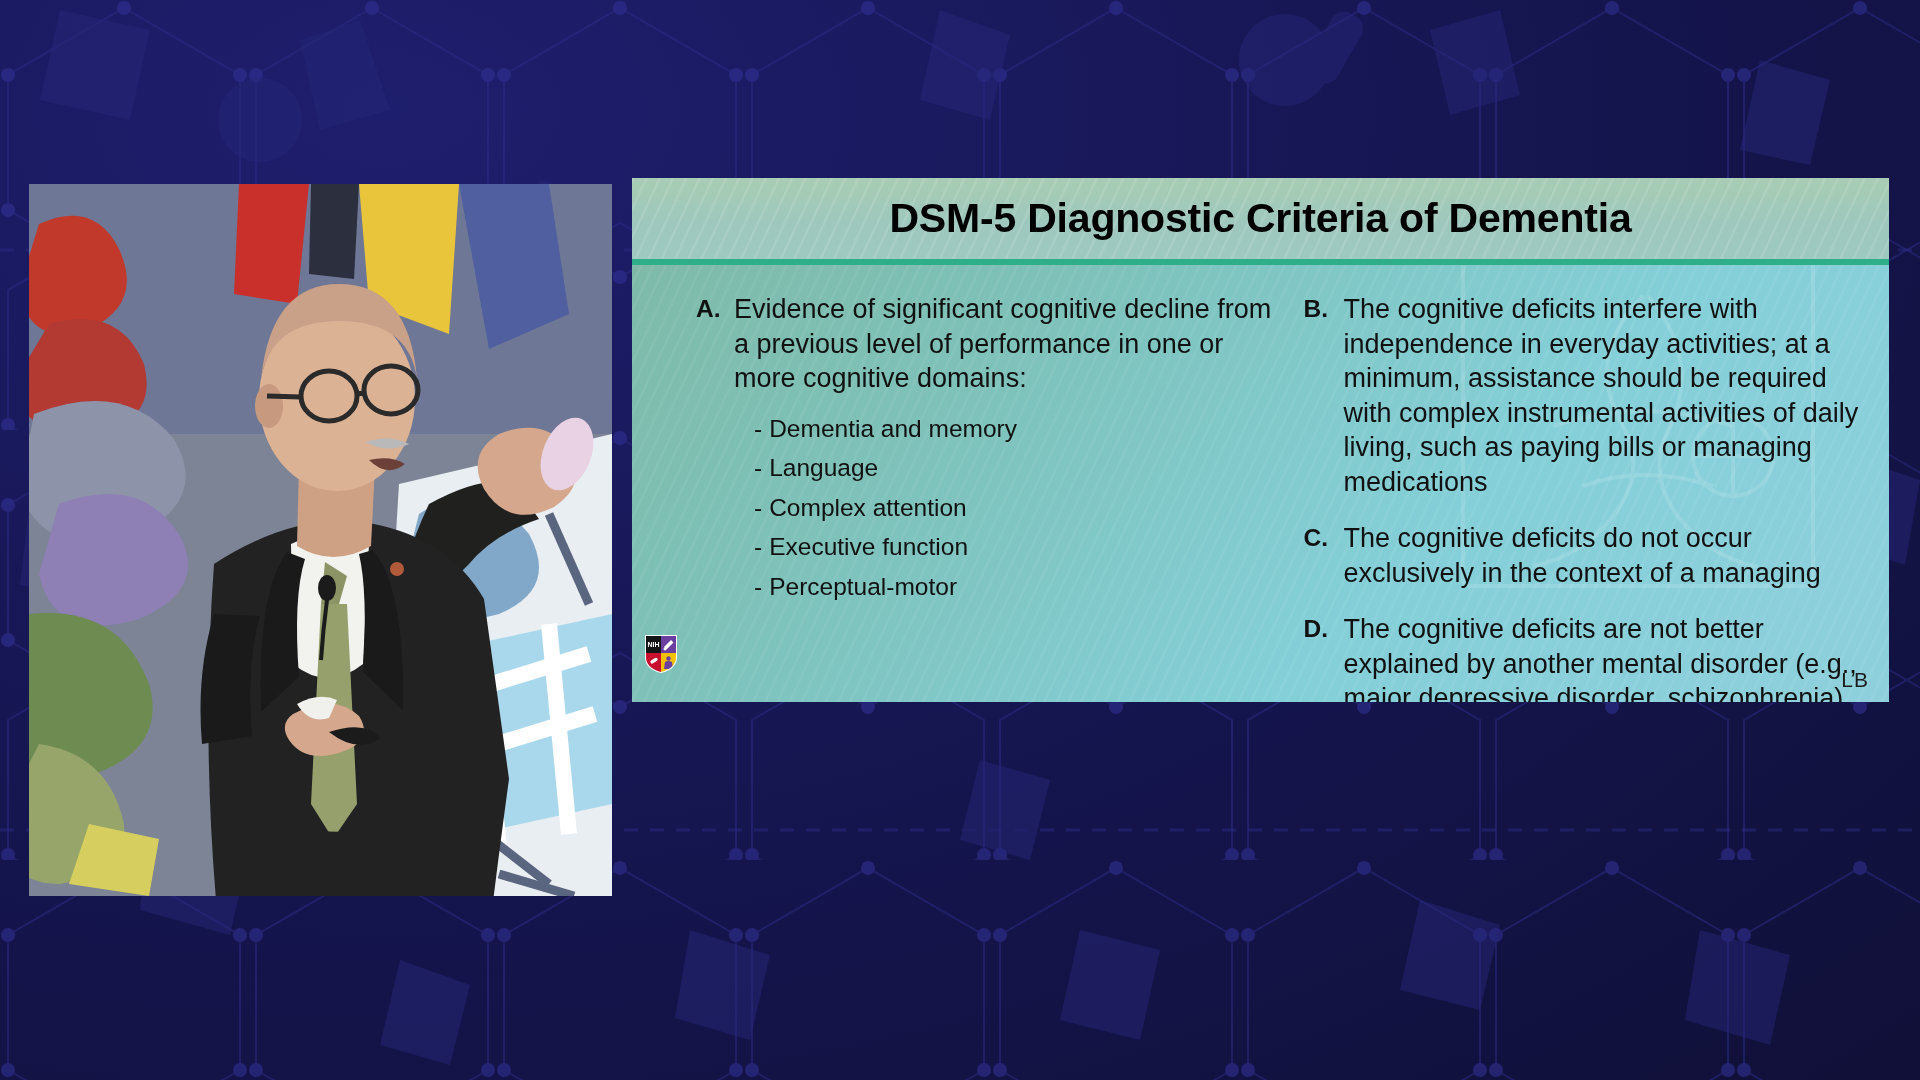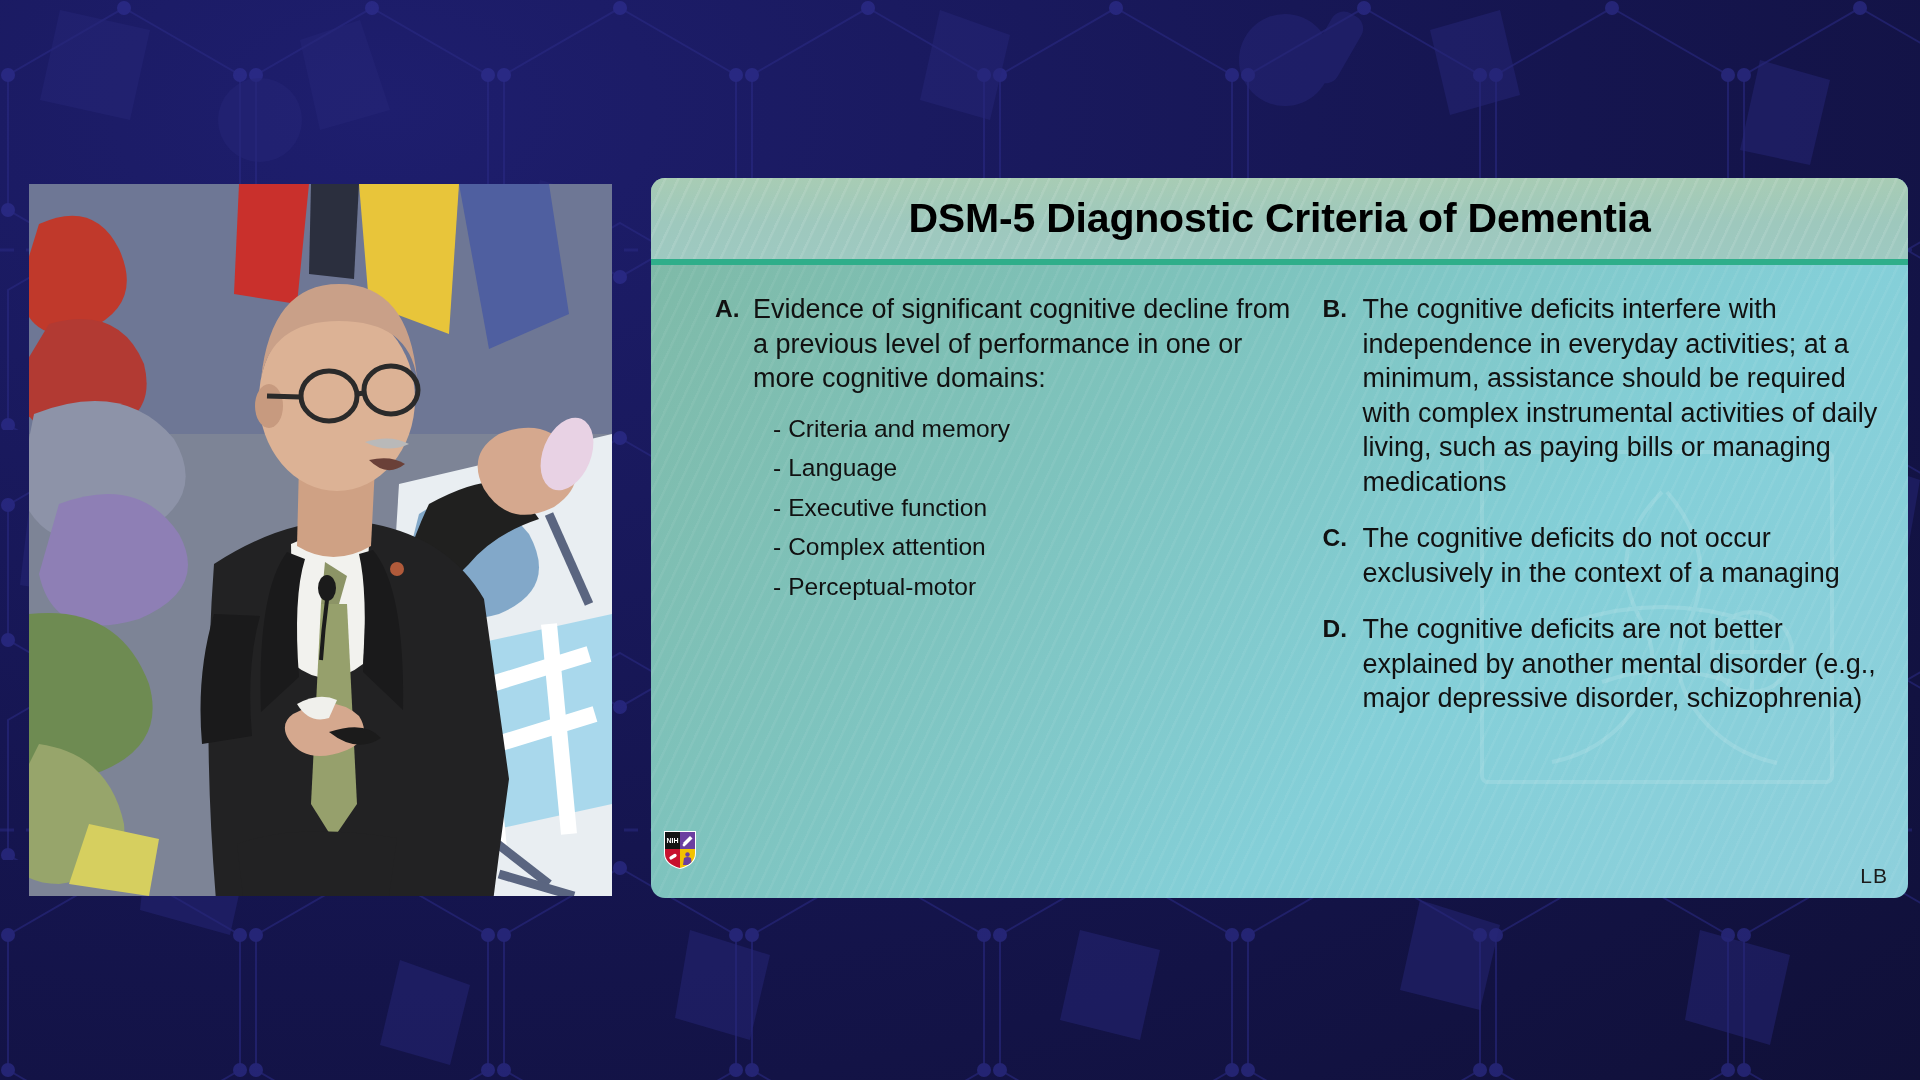--- a/index.html
+++ b/index.html
@@ -45,27 +45,26 @@
     width: 583px;
     height: 712px;
     overflow: hidden;
     background: #5b6173;
   }
   .photo-svg { display:block; width:100%; height:100%; }
 
   
   #slide-panel {
     position: absolute;
-    left: 651px;
+    left: 632px;
     top: 178px;
     width: 1257px;
-    height: 720px;
+    height: 524px;
     overflow: hidden;
     background: linear-gradient(135deg, #7fb9a5 0%, #7ec3bd 35%, #84cfd8 65%, #8ed0dc 100%);
-    border-radius: 14px;
   }
   #slide-sheen {
     position:absolute; inset:0;
     background: repeating-linear-gradient(
        115deg,
        rgba(255,255,255,.055) 0px,
        rgba(255,255,255,.055) 2px,
        rgba(255,255,255,0) 3px,
        rgba(255,255,255,0) 11px);
     pointer-events:none;
@@ -342,24 +341,24 @@
 
     <div id="slide-body">
 
       <div class="col col-left">
         <div class="crit crit-a">
           <span class="crit-letter">A.</span>
           <span class="crit-text">Evidence of significant cognitive decline from a previous level of performance in one or more cognitive domains:</span>
         </div>
 
         <ul id="domain-list">
-          <li><span class="dash">-</span><span>Criteria and memory</span></li>
+          <li><span class="dash">-</span><span>Dementia and memory</span></li>
           <li><span class="dash">-</span><span>Language</span></li>
+          <li><span class="dash">-</span><span>Complex attention</span></li>
           <li><span class="dash">-</span><span>Executive function</span></li>
-          <li><span class="dash">-</span><span>Complex attention</span></li>
           <li><span class="dash">-</span><span>Perceptual-motor</span></li>
         </ul>
       </div>
 
       <div class="col col-right">
         <div class="crit crit-b">
           <span class="crit-letter">B.</span>
           <span class="crit-text">The cognitive deficits interfere with independence in everyday activities; at a minimum, assistance should be required with complex instrumental activities of daily living, such as paying bills or managing medications</span>
         </div>
         <div class="crit crit-c spacer-c">

